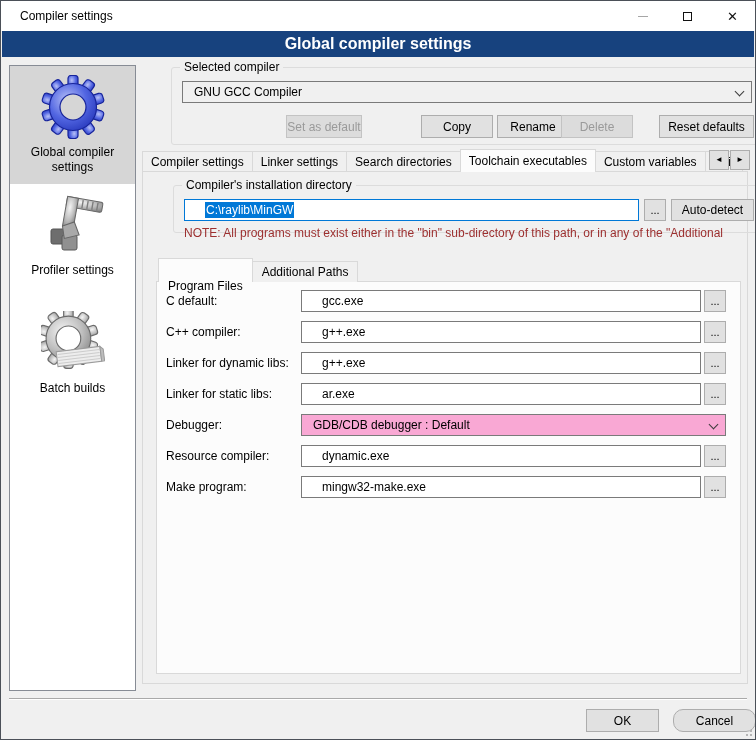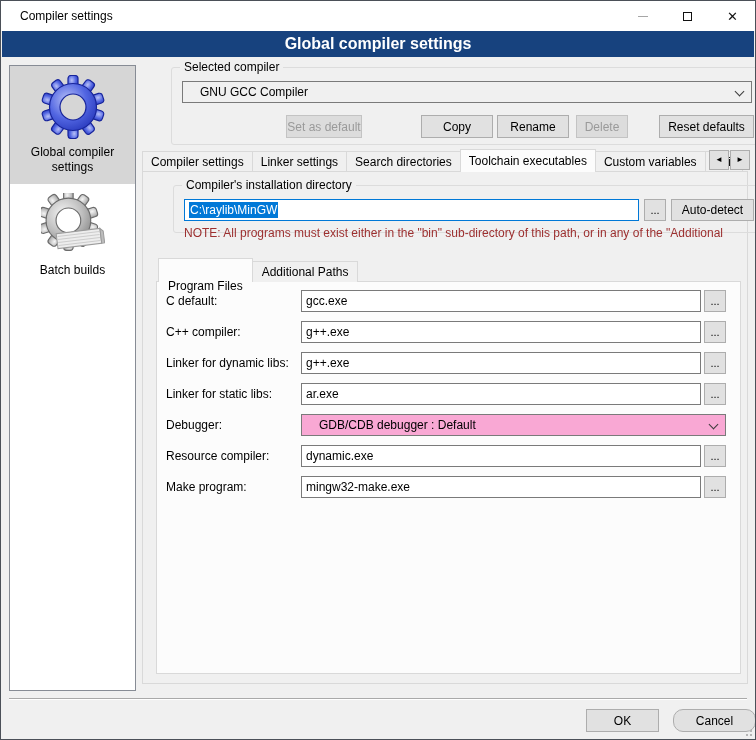--- a/index.html
+++ b/index.html
@@ -31,24 +31,24 @@
   .side-item .icon64 { width:64px; height:64px; flex:none; }
   .side-item .side-label { margin-top:6px; text-align:center; line-height:15px; width:104px; }
 
   
   .groupbox { position:absolute; border:1px solid #dcdcdc; border-radius:3px;margin-left:22px; }
   .groupbox > .gb-label { position:absolute; top:-8px; left:8px; background:#f0f0f0; padding:0 4px; }
 
   
   .btn { background:#e1e1e1; border:1px solid #adadad; font-family:inherit; font-size:12px; color:#000; height:23px; cursor:default; }
   .btn.disabled { background:#dcdcdc; border-color:#c3c3c3; color:#9a9a9a; }
-  .textbox { background:#fff; border:1px solid #7a7a7a; height:22px; display:flex; align-items:center; padding-left:4px; overflow:hidden; white-space:nowrap; }
+  .textbox { background:#fff; border:1px solid #7a7a7a; height:22px; display:flex; align-items:center; padding-left:20px; overflow:hidden; white-space:nowrap; }
   .textbox.focused { border:1px solid #0078d7; }
   .sel-text { background:#0078d7; color:#fff; padding:1px 1px; }
-  .combo { background:#f0f0f0; border:1px solid #7a7a7a; height:22px; display:flex; align-items:center; padding-left:17px; position:relative; white-space:nowrap; overflow:hidden; }
+  .combo { background:#f0f0f0; border:1px solid #7a7a7a; height:22px; display:flex; align-items:center; padding-left:11px; position:relative; white-space:nowrap; overflow:hidden; }
   .combo .chev { position:absolute; right:8px; top:6px; width:7px; height:7px; border-right:1.4px solid #3c3c3c; border-bottom:1.4px solid #3c3c3c; transform:rotate(45deg); }
   .dots-btn { width:22px; height:22px; line-height:14px; font-size:11px; }
 
   
   #grp-compiler { left:148px; top:66px; width:592px; height:78px; }
   #compiler-combo { position:absolute; left:10px; top:13px; width:570px; }
   .compiler-btn-row { position:absolute; left:10px; top:47px; width:572px; height:23px; }
   .compiler-btn-row .btn { position:absolute; top:0; }
 
   
@@ -148,20 +148,33 @@
             <use href="#tooth" transform="rotate(180 32 32)"></use>
           <use href="#tooth" transform="rotate(216 32 32)"></use>
             <use href="#tooth" transform="rotate(252 32 32)"></use>
             <use href="#tooth" transform="rotate(288 32 32)"></use>
           <use href="#tooth" transform="rotate(324 32 32)"></use>
           <circle cx="32" cy="32" r="23.5"></circle>
           <circle cx="32" cy="32" r="13" fill="#d6d6d6"></circle>
         </g>
       </svg>
       <span class="side-label">Global compiler settings</span>
+    </div>
+    <div class="side-item">
+      <svg class="icon64" viewBox="0 0 64 64">
+        <rect x="10" y="36" width="15" height="15" rx="2" fill="#6e6e6e" stroke="#555"></rect>
+        <rect x="21" y="42" width="15" height="15" rx="2" fill="#909090" stroke="#5a5a5a"></rect>
+        <g transform="rotate(10 40 20)">
+          <rect x="24" y="6" width="36" height="10" rx="2" fill="url(#gradGray)" stroke="#666"></rect>
+          <path d="M40 7v8 M45 7v8 M50 7v8 M55 7v8" stroke="#7d7d7d" stroke-width="1.4" fill="none"></path>
+          <rect x="24" y="6" width="11" height="30" fill="url(#gradGray)" stroke="#666"></rect>
+          <polygon points="24,36 35,30 42,42 28,48" fill="#a9a9a9" stroke="#666"></polygon>
+        </g>
+      </svg>
+      <span class="side-label">Profiler settings</span>
     </div>
     <div class="side-item">
       <svg class="icon64" viewBox="0 0 64 64">
         <g transform="translate(-3 -3) scale(0.95)" fill="url(#gradGray)" stroke="#6b6b6b" stroke-width="1.2">
           <use href="#tooth"></use>
             <use href="#tooth" transform="rotate(36 32 32)"></use>
             <use href="#tooth" transform="rotate(72 32 32)"></use>
           <use href="#tooth" transform="rotate(108 32 32)"></use>
             <use href="#tooth" transform="rotate(144 32 32)"></use>
             <use href="#tooth" transform="rotate(180 32 32)"></use>
@@ -185,21 +198,21 @@
   <div class="groupbox" id="grp-compiler">
     <span class="gb-label">Selected compiler</span>
     <div class="combo" id="compiler-combo">
       <span>GNU GCC Compiler</span>
       <span class="chev"></span>
     </div>
     <div class="compiler-btn-row">
       <button class="btn disabled" style="left:104px; width:76px;" aria-disabled="true">Set as default</button>
       <button class="btn" style="left:239px; width:72px;">Copy</button>
       <button class="btn" style="left:315px; width:72px;">Rename</button>
-      <button class="btn disabled" style="left:394px; width:52px;" aria-disabled="true">Delete</button>
+      <button class="btn disabled" style="left:379px; width:72px;" aria-disabled="true">Delete</button>
       <button class="btn" style="left:477px; width:95px;">Reset defaults</button>
     </div>
   </div>
 
   <div class="tabrow">
     <div class="tab">Compiler settings</div>
     <div class="tab">Linker settings</div>
     <div class="tab">Search directories</div>
     <div class="tab active">Toolchain executables</div>
     <div class="tab">Custom variables</div>

